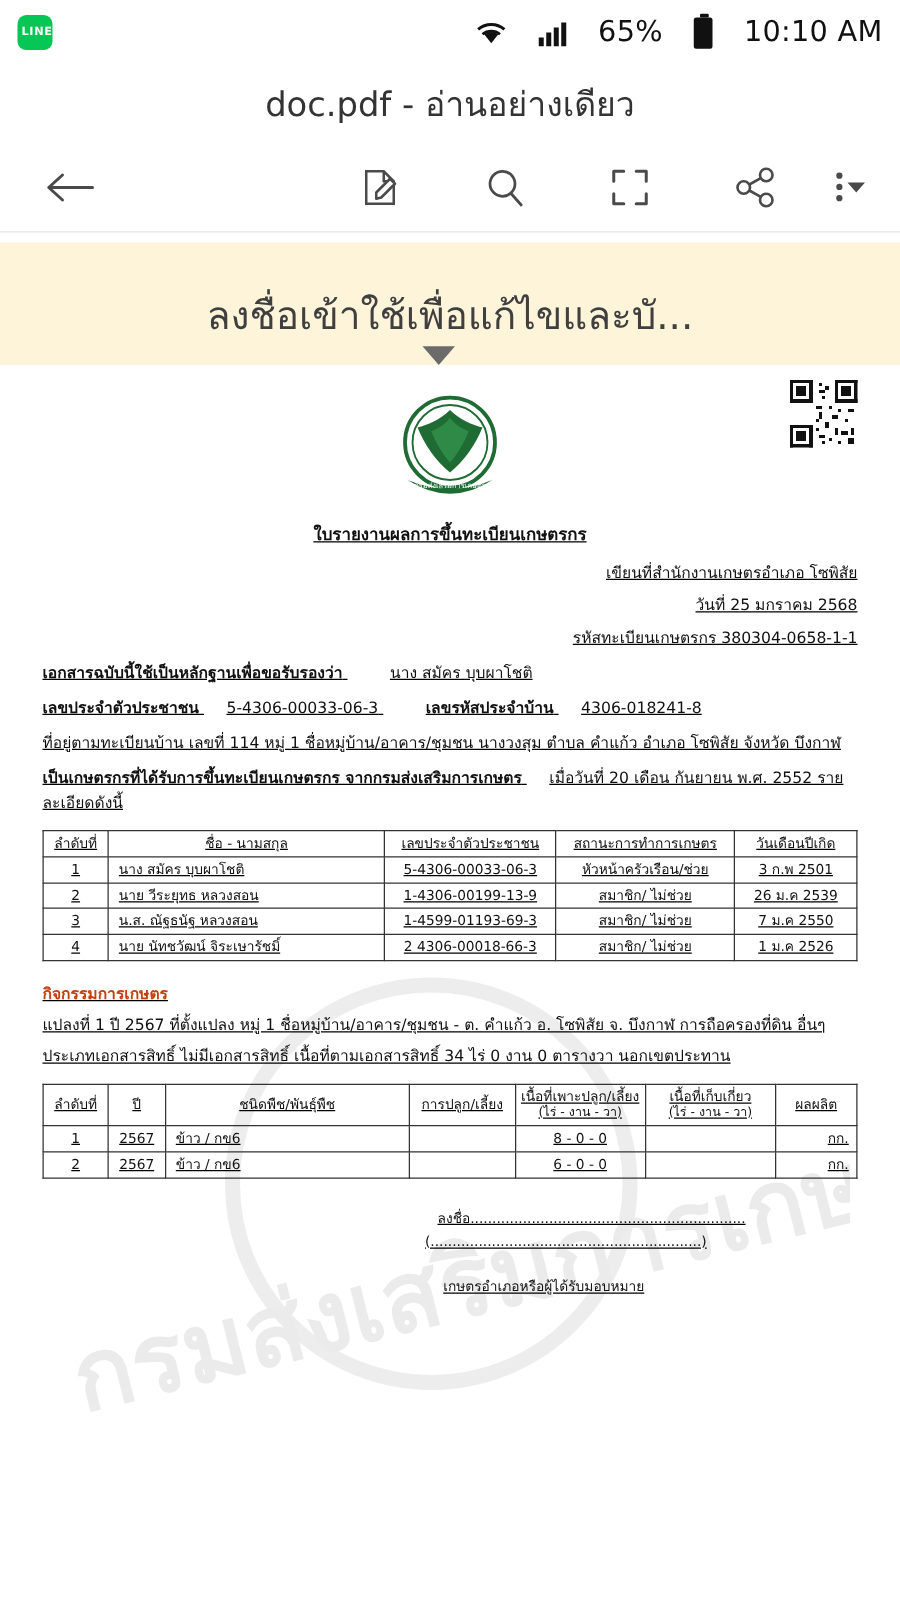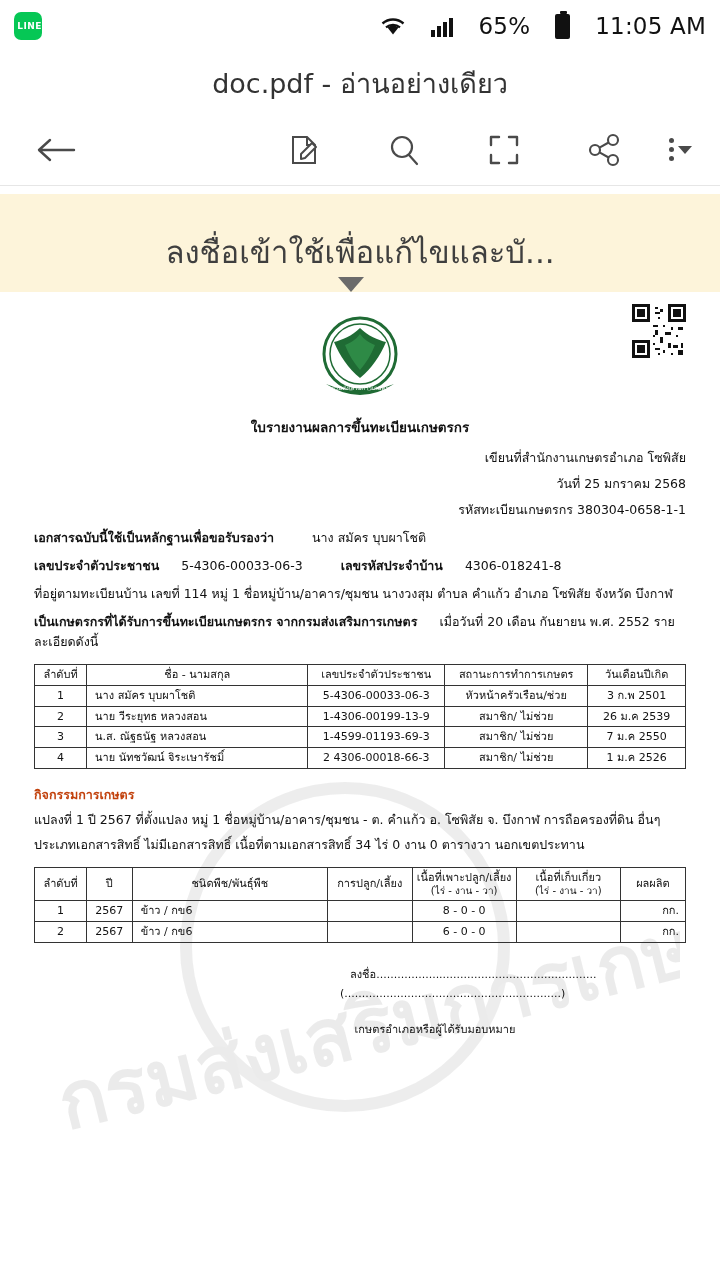--- a/index.html
+++ b/index.html
@@ -81,21 +81,21 @@
   .wm-circle {
     position: absolute; left: 140px; top: 20px; width: 330px; height: 330px;
     border: 12px solid #5a5a5a; border-radius: 50%;
   }
 
   .logo-wrap { position:absolute; left: 0; right: 0; top: 18px; display:flex; justify-content:center; }
   .garuda { width: 96px; height: 110px; }
   .qr { position: absolute; right: 34px; top: 12px; width: 54px; height: 54px; }
   .qr svg { display:block; }
 
-  .doc-inner { position: relative; padding: 0 34px; }
+  .doc-inner { position: relative; padding: 0 34px; text-decoration: underline; }
   .doc-title { text-align: center; font-size: 13.5px; font-weight: 700; color: #111; margin-top: 124px; }
   .right-line { text-align: right; font-size: 12.5px; color: #111; margin-top: 10px; }
   .right-line.sp { margin-top: 6px; }
   .row-line { font-size: 12.5px; color: #111; margin-top: 8px; }
   .bold { font-weight: 700; }
   .gap-l { margin-left: 34px; }
   .gap-m { margin-left: 18px; }
 
   table.dt { width: 100%; border-collapse: collapse; margin-top: 12px; }
   table.dt th, table.dt td {
@@ -135,21 +135,21 @@
         </svg>
       </span>
       <span class="sigbars">
           <i></i>
           <i></i>
           <i></i>
           <i></i>
         </span>
       <span class="pct">65%</span>
       <span class="batt"></span>
-      <span class="clock">11:05 AM</span>
+      <span class="clock">10:10 AM</span>
     </div>
   </div>
 
   <div class="titlebar">
     <div class="title">doc.pdf - อ่านอย่างเดียว</div>
   </div>
 
   <div class="toolbar">
     <div class="tb-icon tb-back">
       <svg width="40" height="30" viewBox="0 0 40 30">

